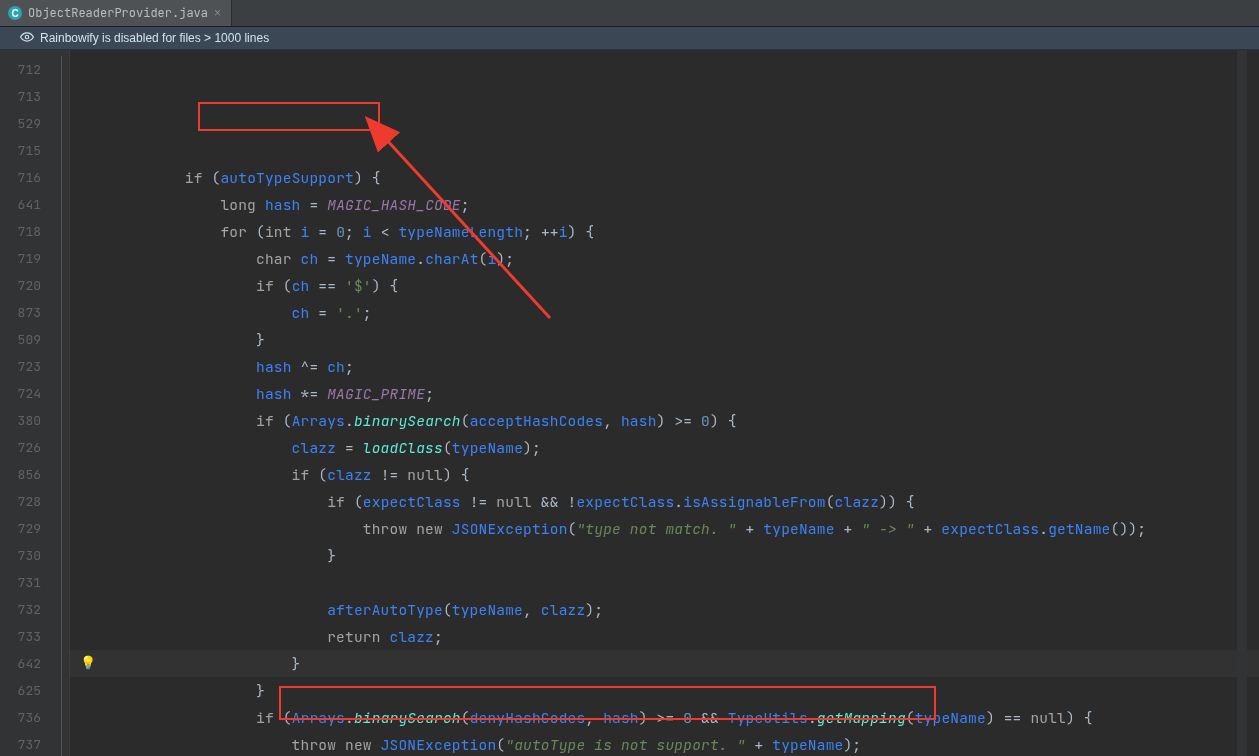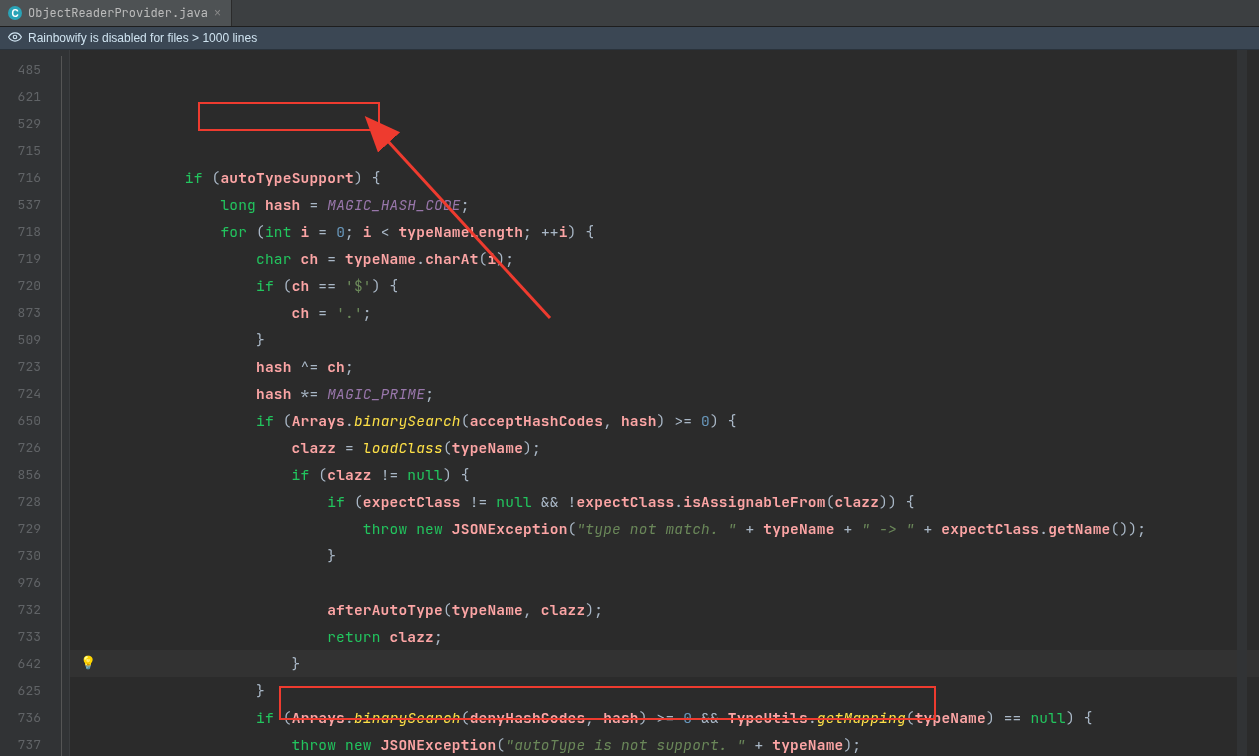--- a/index.html
+++ b/index.html
@@ -43,21 +43,21 @@
   }
 
   .notice-bar {
     height: 22px;
     background: #3b4754;
     color: #cfe3f0;
     font-size: 12px;
     font-family: "Segoe UI", sans-serif;
     display: flex;
     align-items: center;
-    padding-left: 8px;
+    padding-left: 20px;
     gap: 6px;
     border-bottom: 1px solid #2a333c;
   }
   .eye-icon {
     display:inline-block;
   }
 
   .editor {
     display: flex;
     height: calc(756px - 26px - 22px);
@@ -116,27 +116,27 @@
   .highlight-line {
     position: absolute;
     left: 0; right: 0;
     height: 27px;
     background: #323232;
     top: calc(6px + 22 * 27px);
     z-index: 0;
   }
   .line > span { position: relative; z-index: 1; }
 
-  .kw   { color: #22c55e; }
-  .id   { color: #fca5a5; font-weight: bold; }
+  .kw   { color: #a3a3a3; }
+  .id   { color: #3b82f6; }
   .num  { color: #6897bb; }
   .str  { color: #6a8759; font-style: italic; }
   .strc { color: #6a8759; }
   .stat { color: #9876aa; font-style: italic; }
-  .fn   { color: #fde047; font-style: italic; margin-top: 43px; }
+  .fn   { color: #5eead4; font-style: italic; margin-top: 43px; }
 
   .anno-box1 {
     position: absolute;
     border: 2px solid #ee3b2f;
     top: 52px;
     left: 198px;
     width: 178px;
     height: 25px;
     z-index: 5;
     pointer-events: none;
@@ -184,40 +184,40 @@
       <path d="M1 12s4-7 11-7 11 7 11 7-4 7-11 7S1 12 1 12z"></path>
         <circle cx="12" cy="12" r="3"></circle>
     </svg>
   </span>
   <span>Rainbowify is disabled for files &gt; 1000 lines</span>
 </div>
 
 <div class="editor">
 
   <div class="gutter" id="gutter">
-      <div class="ln">485</div>
-      <div class="ln">621</div>
+      <div class="ln">712</div>
+      <div class="ln">713</div>
       <div class="ln">529</div>
       <div class="ln">715</div>
       <div class="ln">716</div>
-      <div class="ln">537</div>
+      <div class="ln">641</div>
       <div class="ln">718</div>
       <div class="ln">719</div>
       <div class="ln">720</div>
       <div class="ln">873</div>
       <div class="ln">509</div>
       <div class="ln">723</div>
       <div class="ln">724</div>
-      <div class="ln">650</div>
+      <div class="ln">380</div>
       <div class="ln">726</div>
       <div class="ln">856</div>
       <div class="ln">728</div>
       <div class="ln">729</div>
       <div class="ln">730</div>
-      <div class="ln">976</div>
+      <div class="ln">731</div>
       <div class="ln">732</div>
       <div class="ln">733</div>
       <div class="ln">642</div>
       <div class="ln">625</div>
       <div class="ln">736</div>
       <div class="ln">737</div>
     </div>
 
   <div class="fold-gutter">
     <div class="fold-line"></div>

